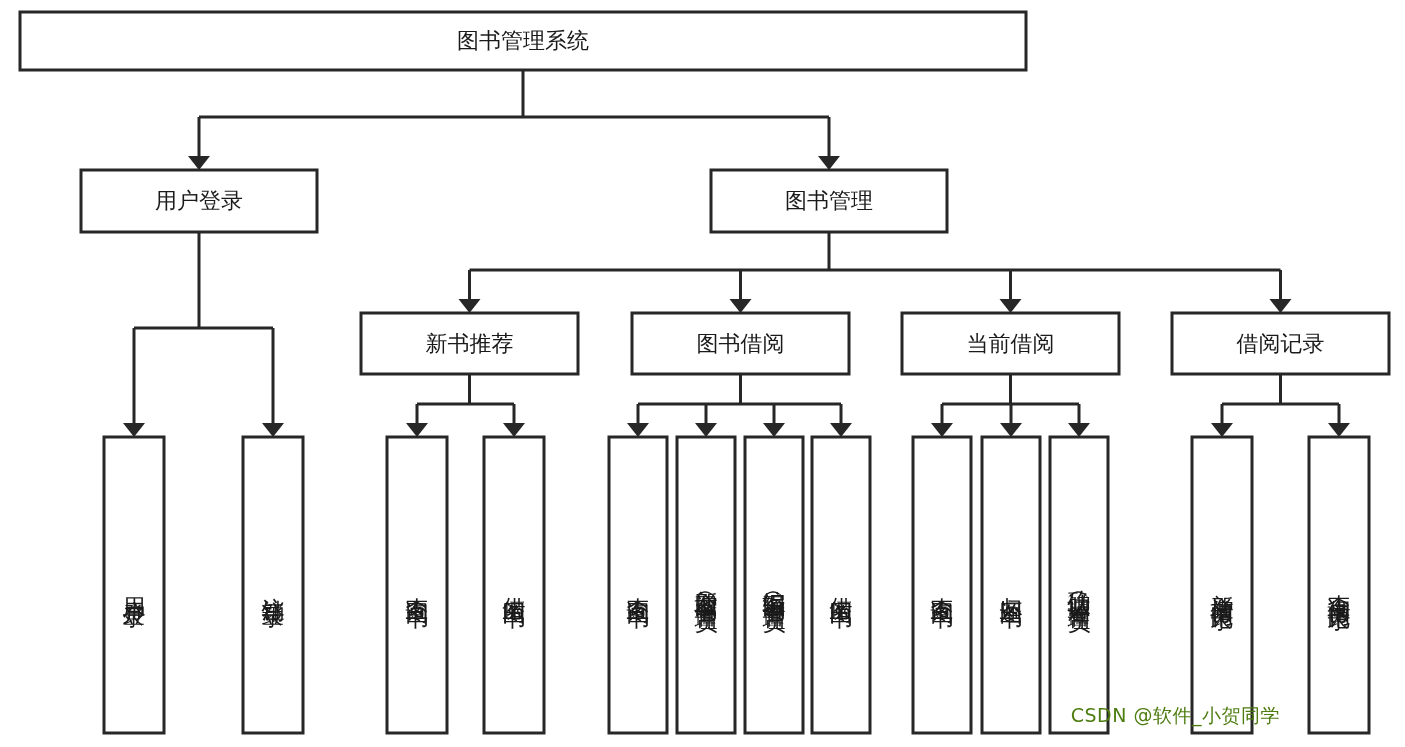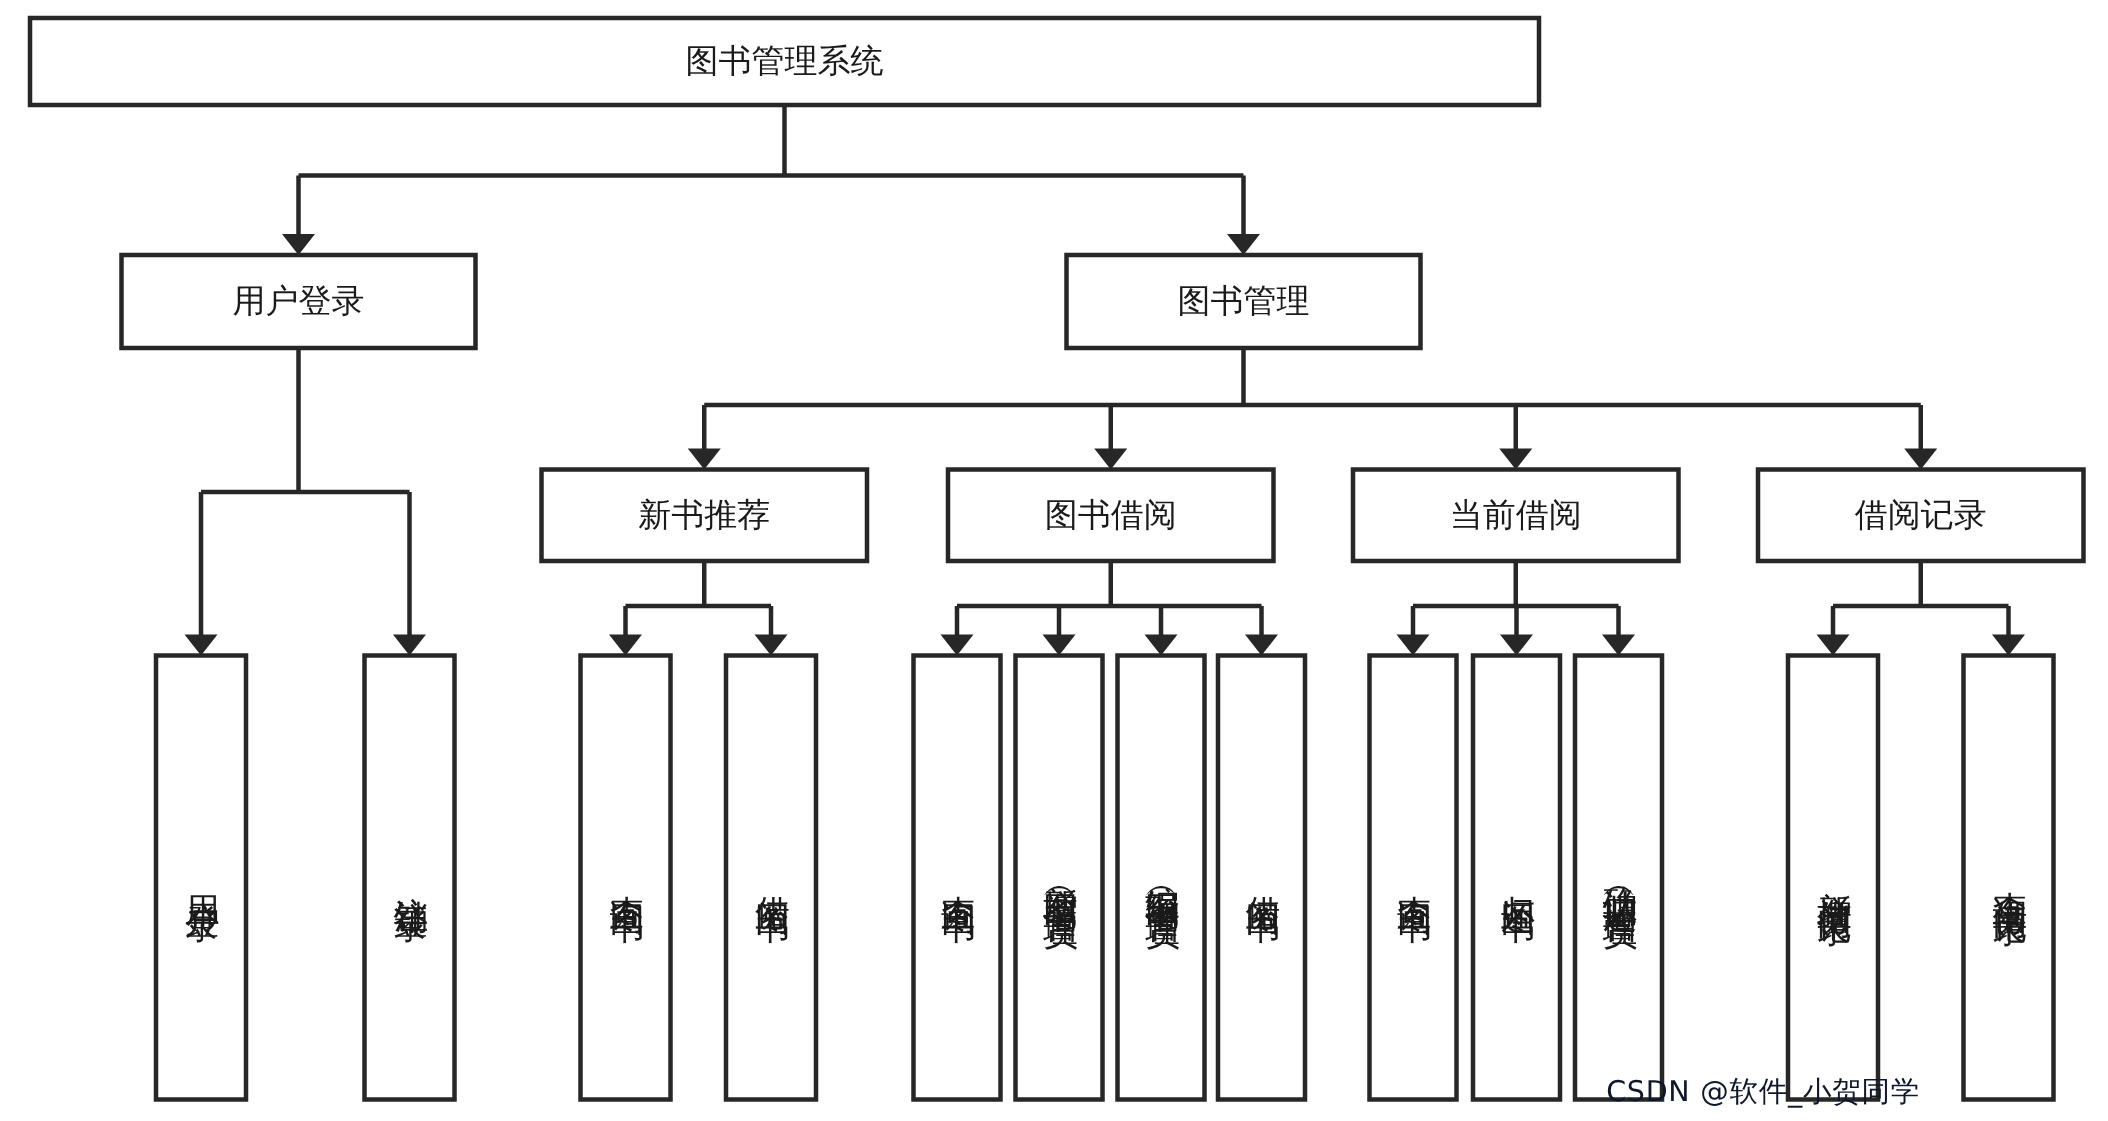--- a/index.html
+++ b/index.html
@@ -60,24 +60,24 @@
     letter-spacing: 3px;
     display: flex;
     align-items: center;
     justify-content: center;
     white-space: nowrap;
     pointer-events: none;
   }
   .watermark {
     position: absolute;
     right: 12px;
-    bottom: 6px;
+    bottom: 18px;
     font-family: "DejaVu Sans", "Liberation Sans", sans-serif;
     font-size: 19px;
-    color: #0f172a;
+    color: #4d7c0f;
     letter-spacing: 0.5px;
     white-space: nowrap;
   }
 </style>
 </head>
 <body>
 
 <div id="diagram-root">
 
   <svg class="flow" id="flow-svg" viewBox="0 0 1405 747" xmlns="http://www.w3.org/2000/svg">

